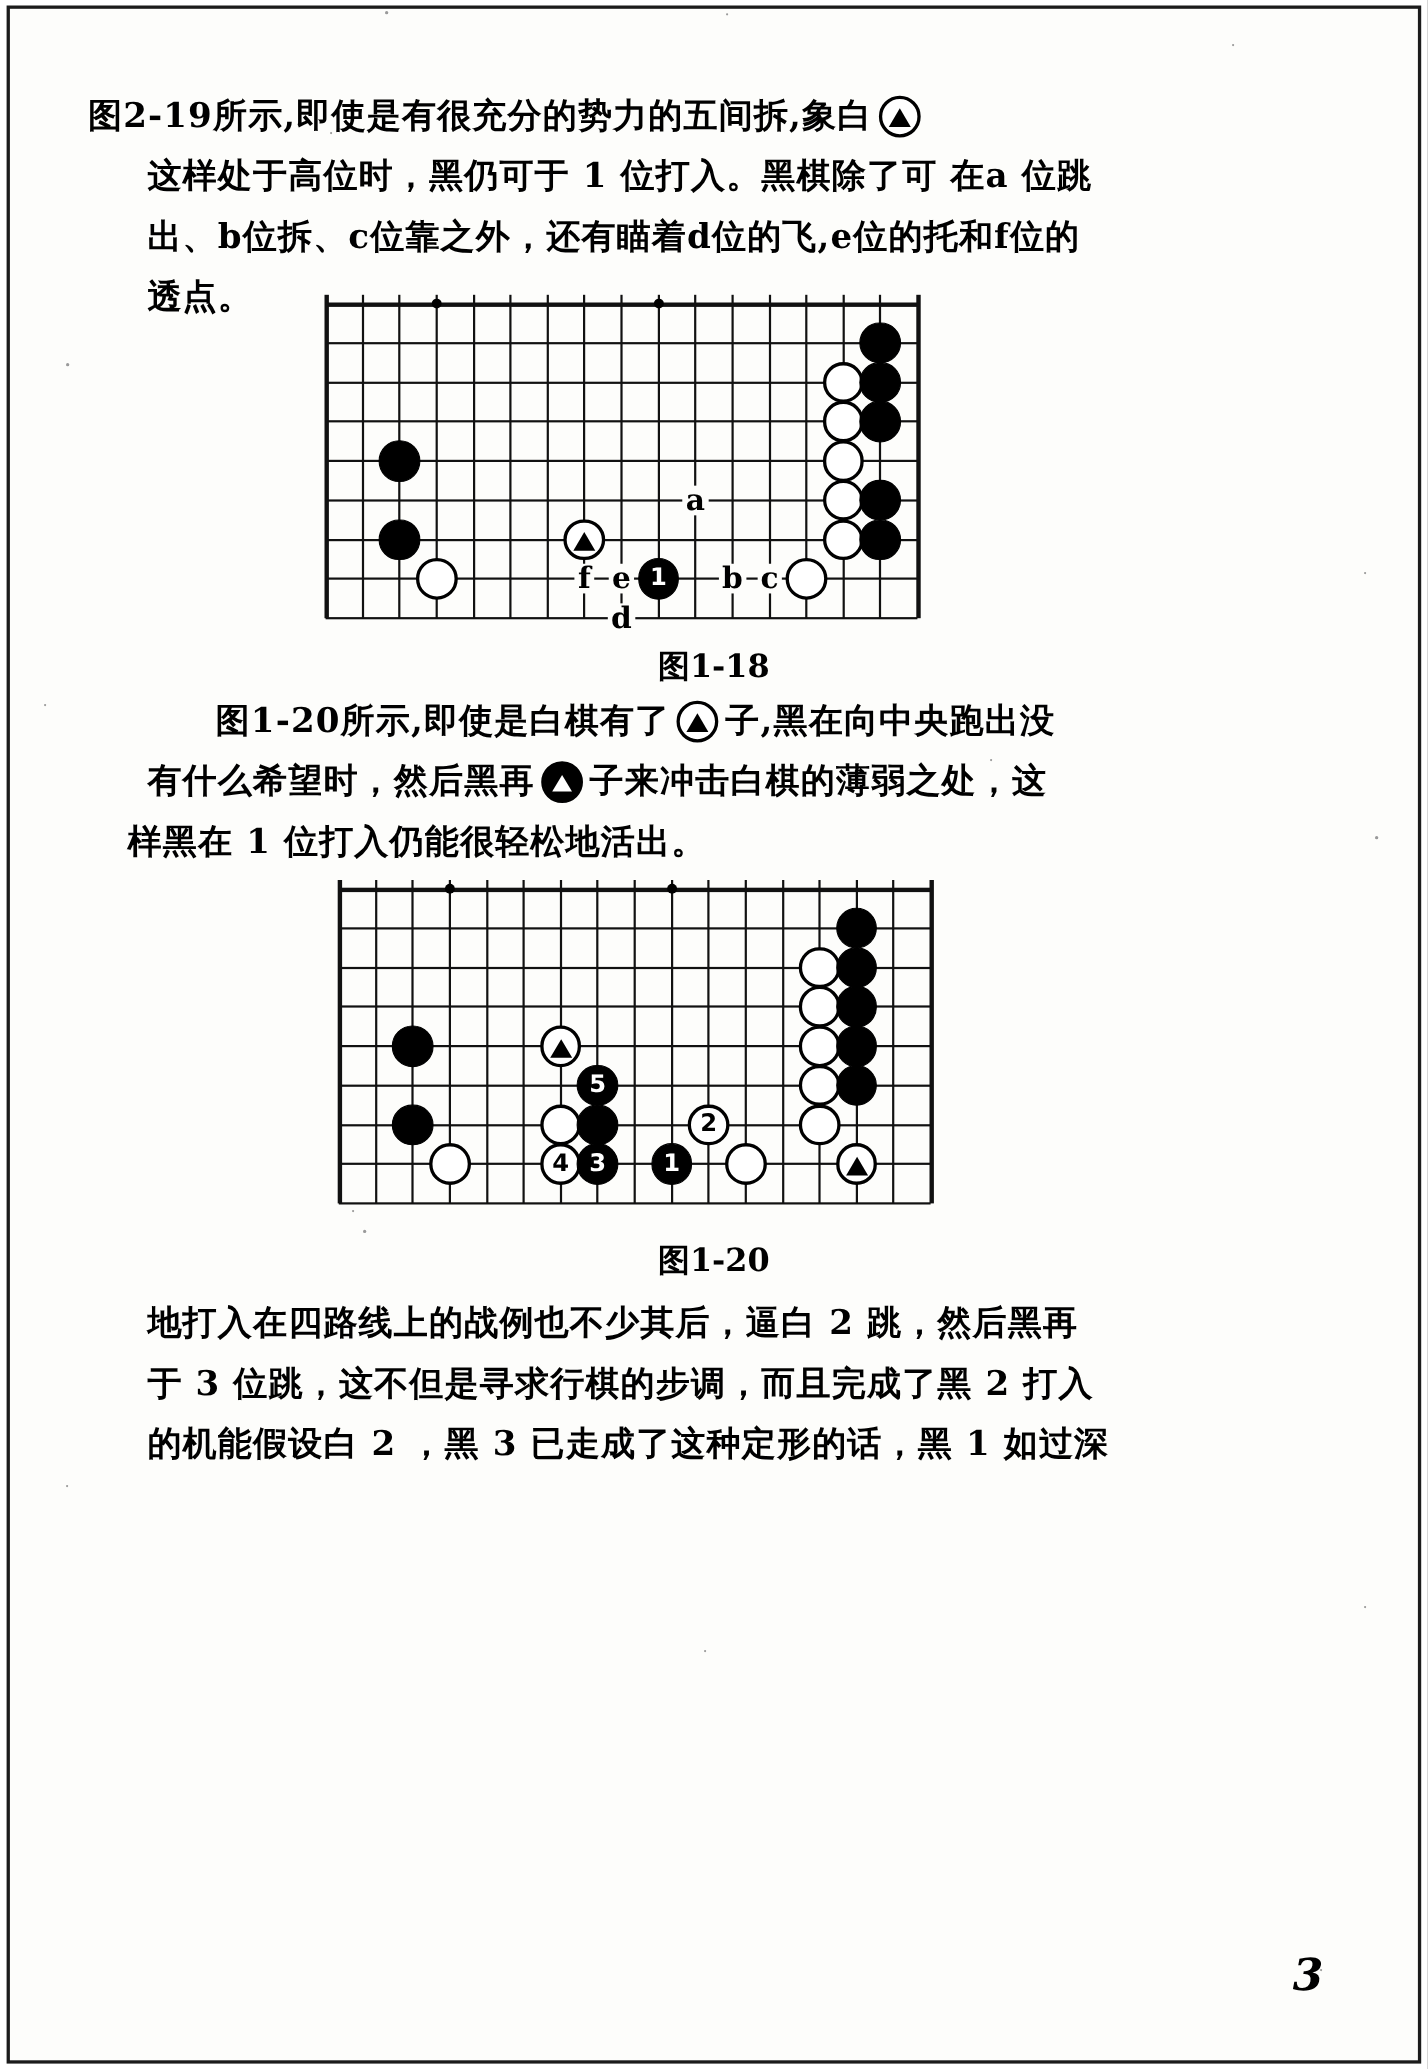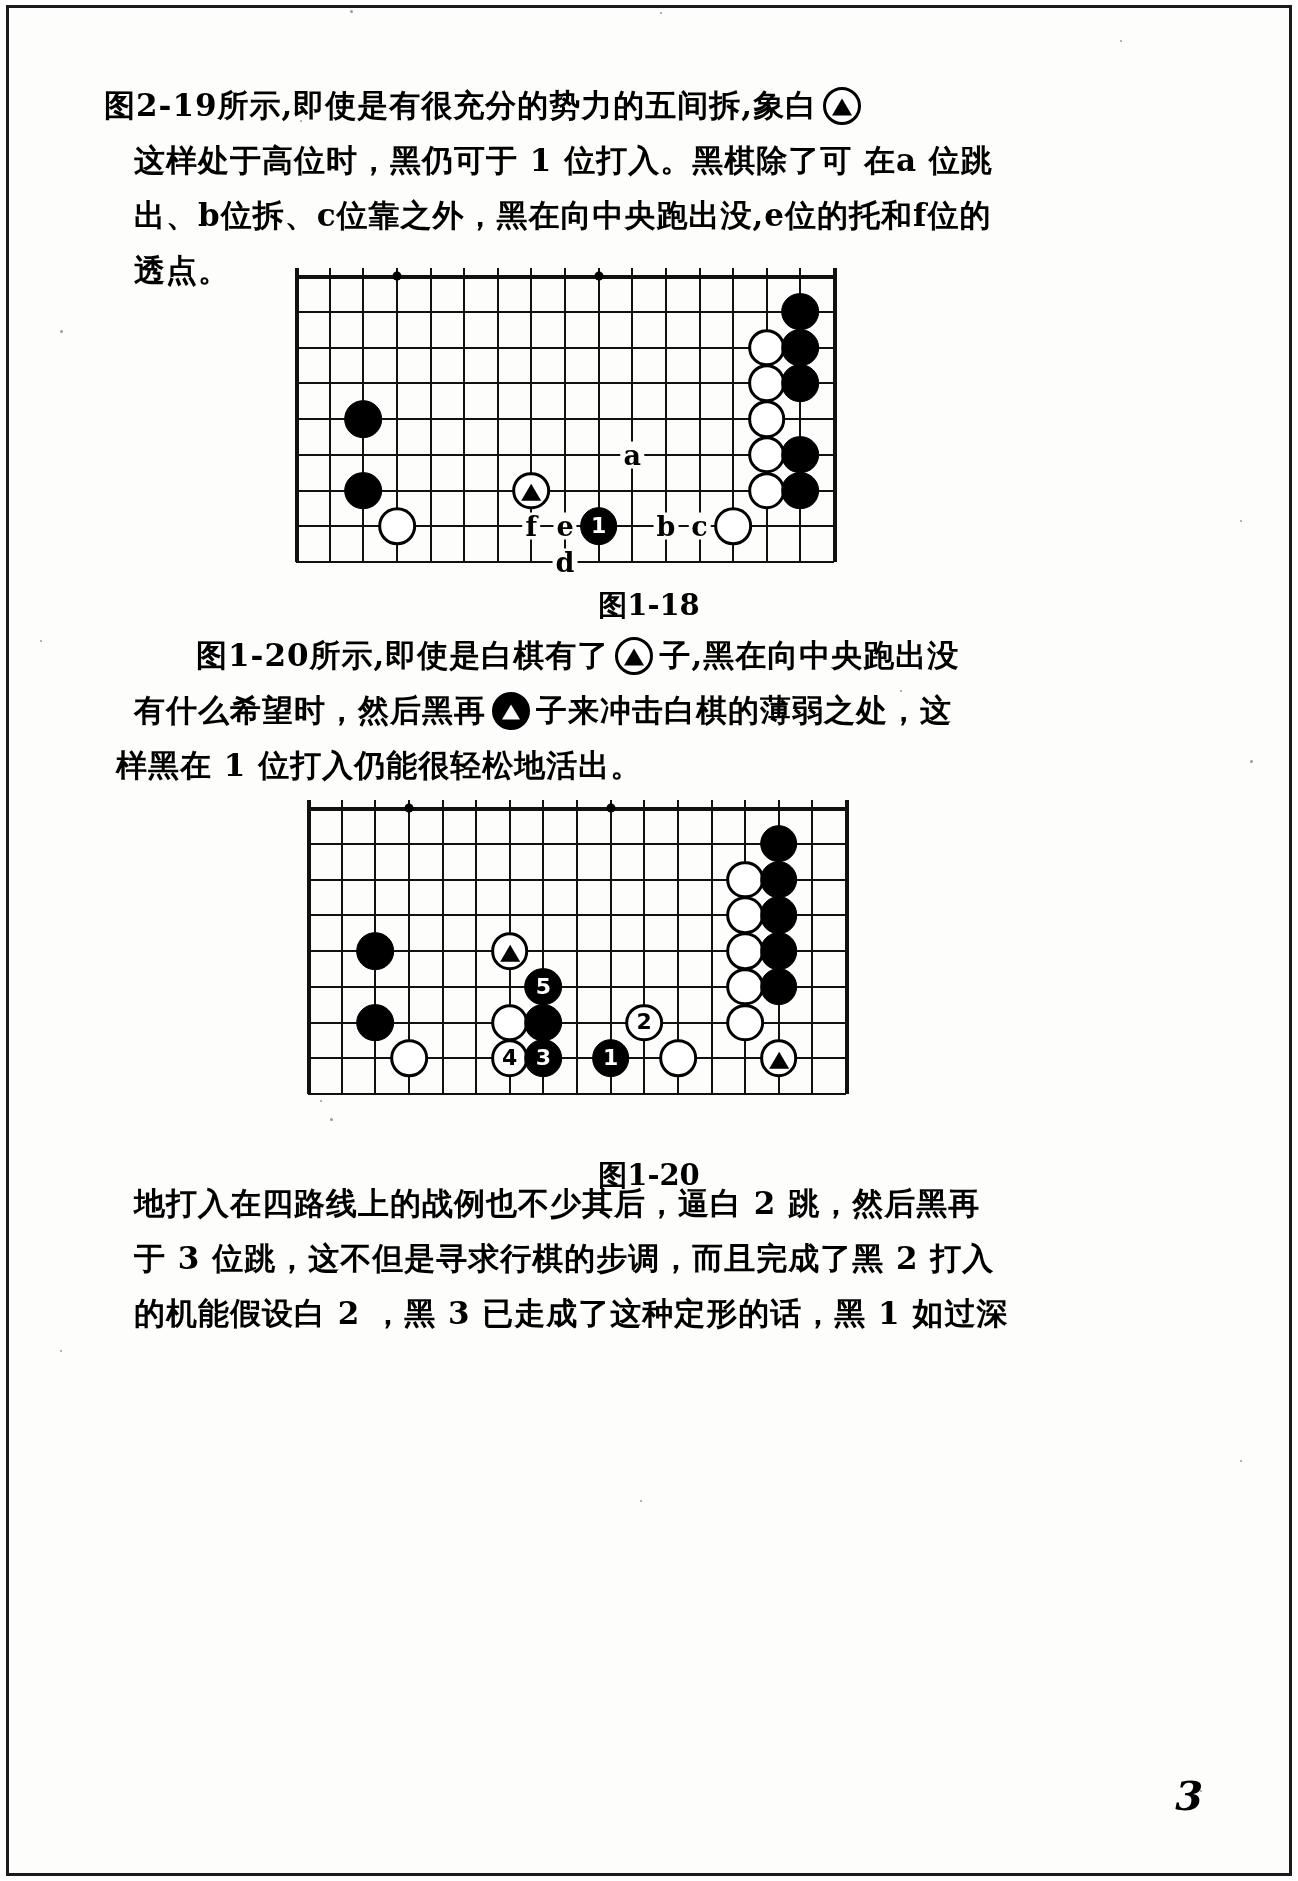--- a/index.html
+++ b/index.html
@@ -95,31 +95,31 @@
   }
 </style>
 </head>
 <body>
 
 <div id="page">
   <div id="paper"></div>
   <div id="scan-frame"></div>
 
   <div class="para" id="para1" style="left:0;top:78px;width:1298px;">
-      <div class="line" style="padding-left: 104px; text-align: right;">
+      <div class="line" style="padding-left: 80px; text-align: right;">
         <span class="cjk">图2-19所示,即使是有很充分的势力的五间拆,象白</span>
         <span class="inline-stone white">
           <span class="tri"></span>
         </span>
       </div>
       <div class="line" style="padding-left: 134px;">
         <span class="cjk">这样处于高位时，黑仍可于 1 位打入。黑棋除了可 在a 位跳</span>
       </div>
       <div class="line" style="padding-left: 134px;">
-        <span class="cjk">出、b位拆、c位靠之外，黑在向中央跑出没,e位的托和f位的</span>
+        <span class="cjk">出、b位拆、c位靠之外，还有瞄着d位的飞,e位的托和f位的</span>
       </div>
       <div class="line" style="padding-left: 134px;">
         <span class="cjk">透点。</span>
       </div>
     </div>
 
   <div class="board" id="board1" style="left:296px;top:276px;width:538px;height:286px;">
       <div class="hline" style="left: 0px; top: -1px; width: 538px; height: 4px;"></div>
       <div class="hline" style="left: 0px; top: 34.75px; width: 538px;"></div>
       <div class="hline" style="left: 0px; top: 70.5px; width: 538px;"></div>
@@ -257,21 +257,21 @@
       <div class="stone b" style="width: 37.66px; height: 37.66px; left: 470.75px; top: 107.25px;"></div>
       <div class="stone w" style="width: 37.66px; height: 37.66px; left: 437.125px; top: 143px;"></div>
       <div class="stone b" style="width: 37.66px; height: 37.66px; left: 470.75px; top: 143px;"></div>
       <div class="stone w" style="width: 37.66px; height: 37.66px; left: 437.125px; top: 178.75px;"></div>
       <div class="stone b" style="width: 37.66px; height: 37.66px; left: 470.75px; top: 178.75px;"></div>
       <div class="stone w" style="width: 37.66px; height: 37.66px; left: 437.125px; top: 214.5px;"></div>
       <div class="stone w" style="width: 37.66px; height: 37.66px; left: 470.75px; top: 250.25px;">
         <span class="tri-mark"></span>
       </div>
     </div>
-  <div class="caption" id="cap2" style="left:0;top:1156px;width:1298px;">图1-20</div>
+  <div class="caption" id="cap2" style="left:0;top:1126px;width:1298px;">图1-20</div>
 
   <div class="para" id="para3" style="left:0;top:1176px;width:1298px;">
       <div class="line" style="padding-left: 134px;">
         <span class="cjk">地打入在四路线上的战例也不少其后，逼白 2 跳，然后黑再</span>
       </div>
       <div class="line" style="padding-left: 134px;">
         <span class="cjk">于 3 位跳，这不但是寻求行棋的步调，而且完成了黑 2 打入</span>
       </div>
       <div class="line" style="padding-left: 134px;">
         <span class="cjk">的机能假设白 2 ，黑 3 已走成了这种定形的话，黑 1 如过深</span>

